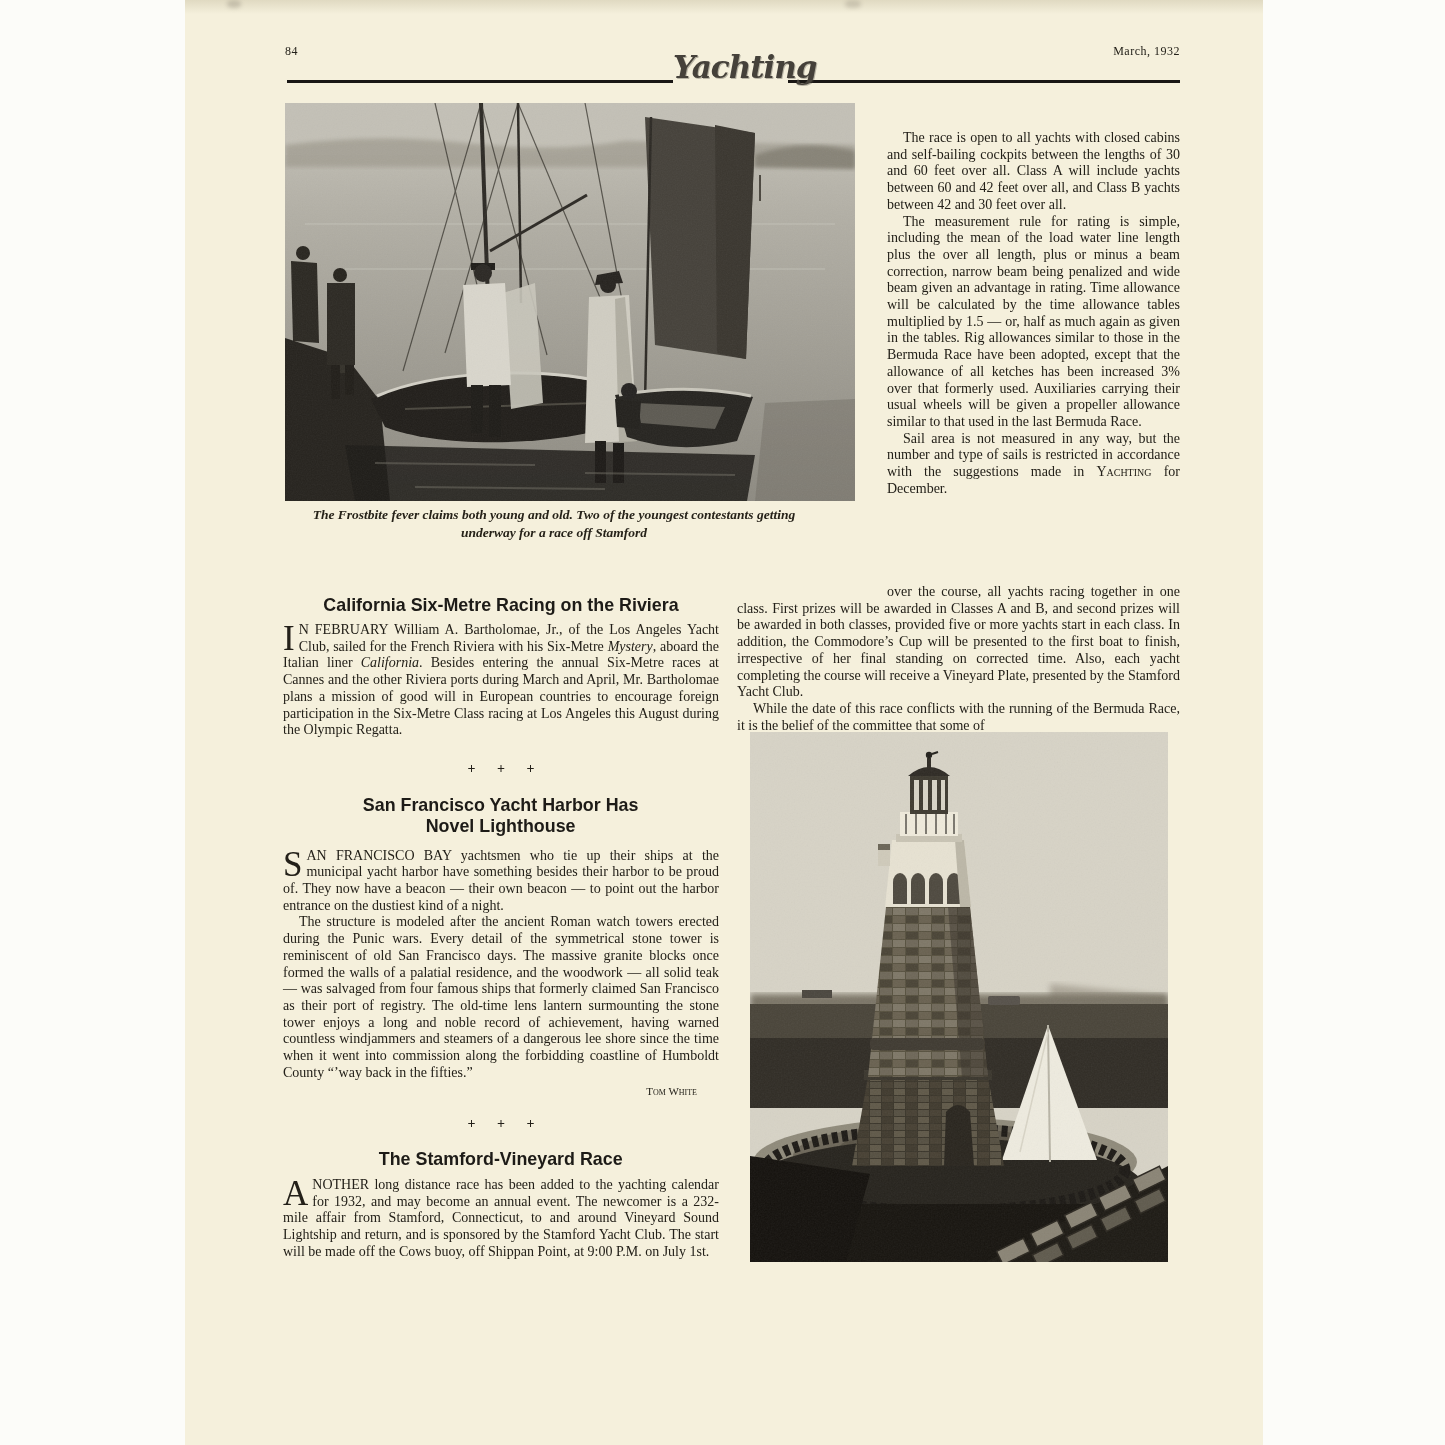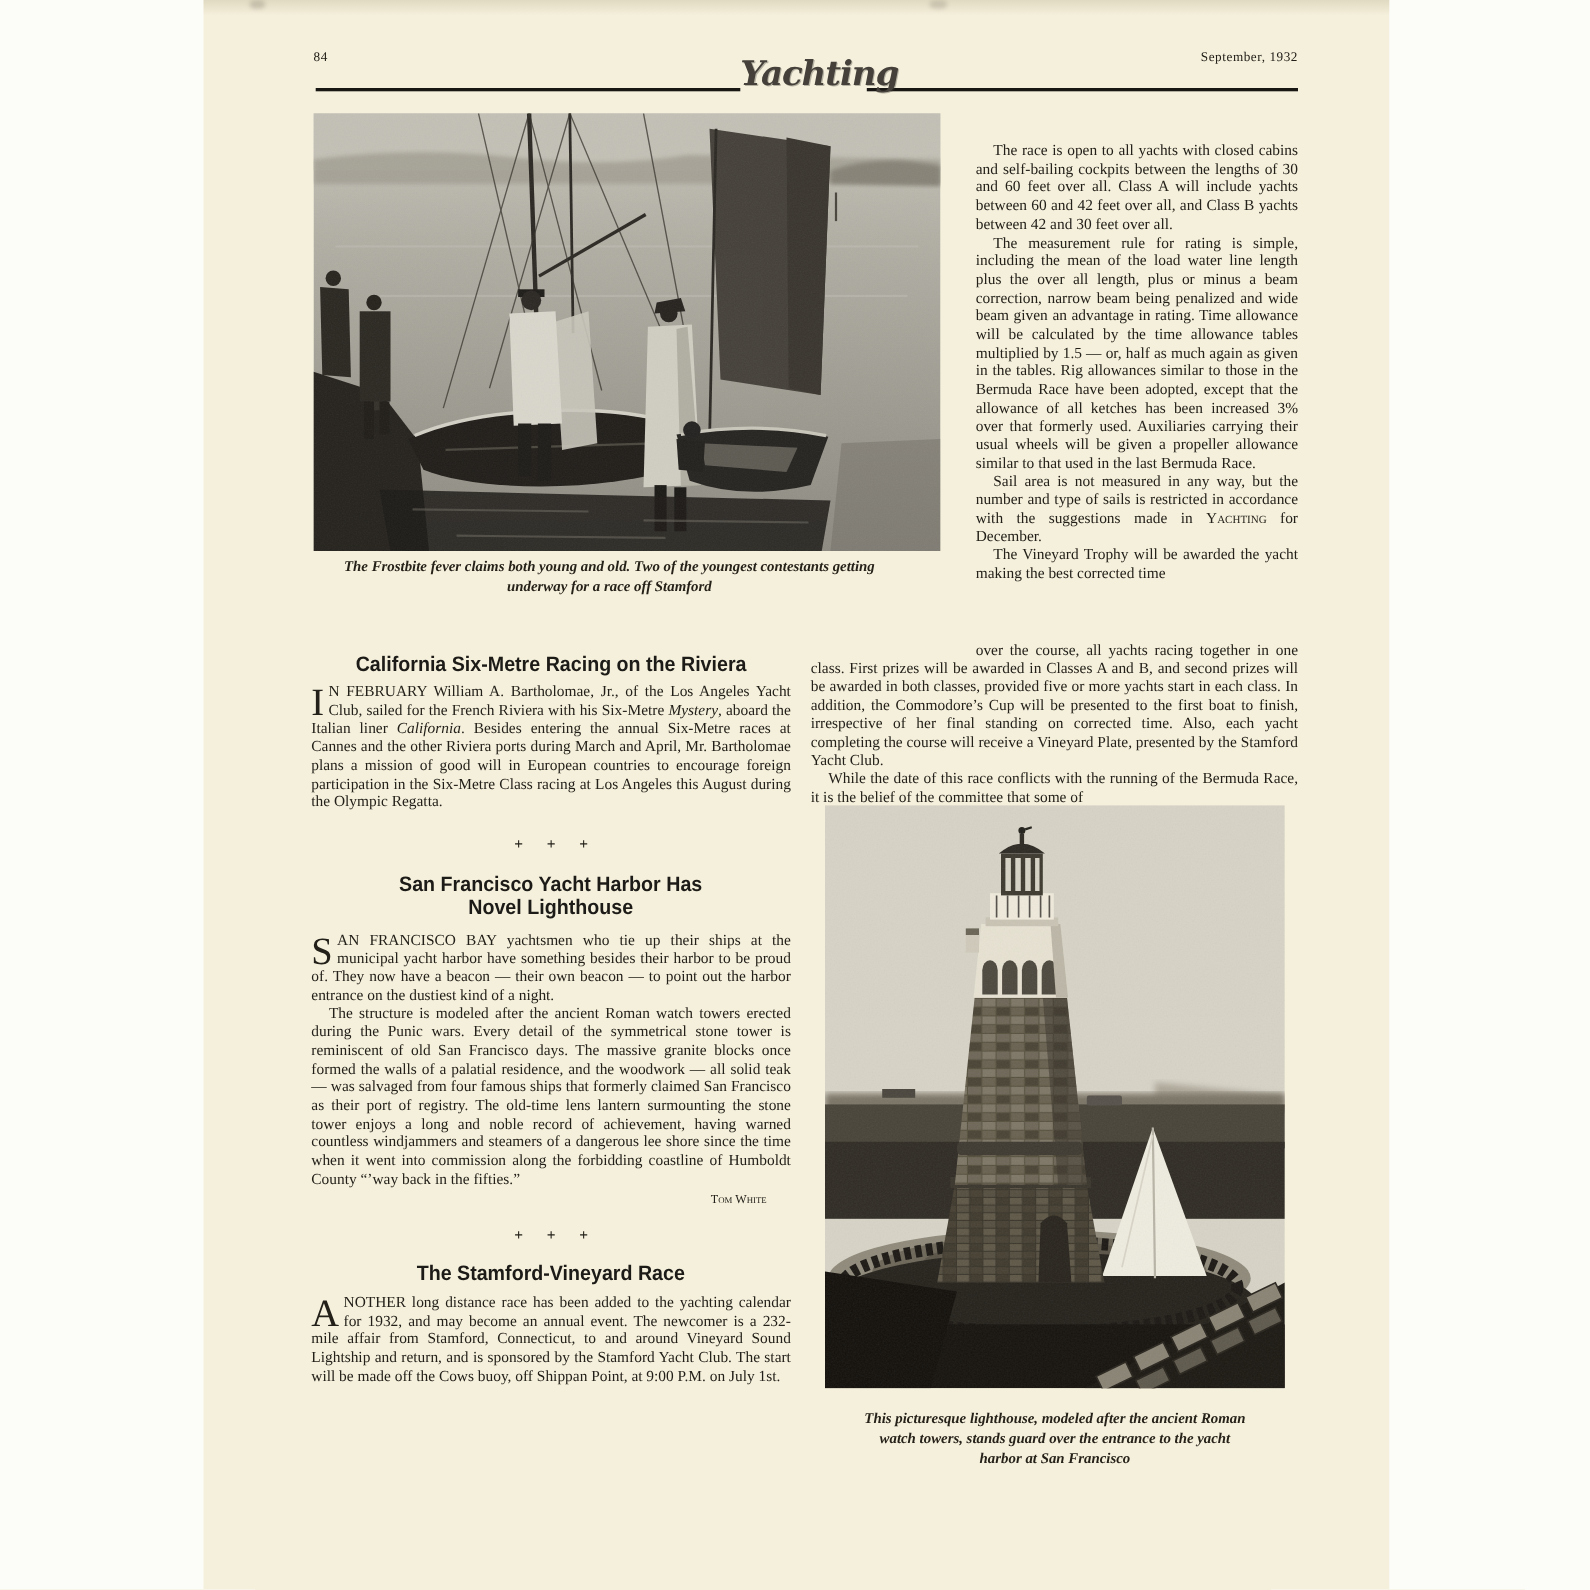--- a/index.html
+++ b/index.html
@@ -68,21 +68,21 @@
 </style>
 </head>
 <body>
 
 <div class="page">
 
   <div class="smudge" style="left:42px;top:0;width:14px;height:8px;opacity:.35"></div>
   <div class="smudge" style="left:660px;top:0;width:16px;height:8px;opacity:.3"></div>
 
   <div class="abs folio" style="left:100px;top:44px;">84</div>
-  <div class="abs folio" style="right:83px;top:44px;">September, 1932</div>
+  <div class="abs folio" style="right:83px;top:44px;">March, 1932</div>
   <div class="abs rule" style="left:102px;top:80px;width:386px;"></div>
   <div class="abs rule" style="left:603px;top:80px;width:392px;"></div>
   <div class="abs logo" style="left:488px;top:52px;width:115px;">Yachting</div>
 
   <div class="abs" style="left:100px;top:103px;width:570px;height:398px;">
     <svg class="photo" viewBox="0 0 570 398" width="570" height="398">
       <defs>
         <linearGradient id="w1" x1="0" y1="0" x2="0" y2="1">
           <stop offset="0" stop-color="#c7c4ba"></stop>
           <stop offset="0.28" stop-color="#b2afa5"></stop>
@@ -172,21 +172,20 @@
 
   <div class="abs caption" style="left:84px;top:506px;width:570px;">
     <div>The Frostbite fever claims both young and old. Two of the youngest contestants getting</div>
     <div>underway for a race off Stamford</div>
   </div>
 
   <div class="abs bodytext" style="left:702px;top:102px;width:293px;">
     <p>The race is open to all yachts with closed cabins and self-bailing cockpits between the lengths of 30 and 60 feet over all. Class A will include yachts between 60 and 42 feet over all, and Class B yachts between 42 and 30 feet over all.</p>
     <p><span>The measurement rule for rating is simple, including the mean of the load water line length plus the over all length, plus or minus a beam correction, narrow beam being penalized and wide beam given an advantage in rating. Time allowance will be calculated by the time allowance tables multiplied by 1.5 — or, half as much again as given in the tables. Rig allowances similar to those in the Bermuda Race have been adopted, except that the allowance of all ketches has been increased 3% over that formerly used. Auxiliaries carrying their usual wheels will be given a propeller allowance similar to that used in the last Bermuda Race.</span></p>
     <p><span>Sail area is not measured in any way, but the number and type of sails is restricted in accordance with the suggestions made in </span><span class="sc">Yachting</span><span> for December.</span></p>
-    <p>The Vineyard Trophy will be awarded the yacht making the best corrected time</p>
   </div>
 
   <div class="abs bodytext" style="left:552px;top:556px;width:443px;">
     <p class="lead cont">over the course, all yachts racing together in one class. First prizes will be awarded in Classes A and B, and second prizes will be awarded in both classes, provided five or more yachts start in each class. In addition, the Commodore’s Cup will be presented to the first boat to finish, irrespective of her final standing on corrected time. Also, each yacht completing the course will receive a Vineyard Plate, presented by the Stamford Yacht Club.</p>
     <p>While the date of this race conflicts with the running of the Bermuda Race, it is the belief of the committee that some of</p>
   </div>
 
   <div id="col-left" class="abs bodytext" style="left:98px;top:566px;width:436px;">
 
     <div class="heading"><span class="hx">California Six-Metre Racing on the Riviera</span></div>
@@ -316,19 +315,14 @@
       <g fill="#5f5a4d" stroke="#2a261f" stroke-width="1.5">
         <rect x="386" y="462" width="28" height="14" transform="rotate(-26 400 469)"></rect>
         <rect x="352" y="480" width="28" height="14" transform="rotate(-26 366 487)"></rect>
         <rect x="318" y="498" width="28" height="14" transform="rotate(-26 332 505)"></rect>
         <rect x="284" y="516" width="28" height="14" transform="rotate(-26 298 523)"></rect>
       </g>
       <rect width="418" height="530" filter="url(#grain2)" opacity="0.08"></rect>
     </svg>
   </div>
 
-  <div class="abs caption" style="left:565px;top:1281px;width:418px;">
-    <div>This picturesque lighthouse, modeled after the ancient Roman</div>
-    <div>watch towers, stands guard over the entrance to the yacht</div>
-    <div>harbor at San Francisco</div>
-  </div>
 
 </div>
 
 </body></html>

